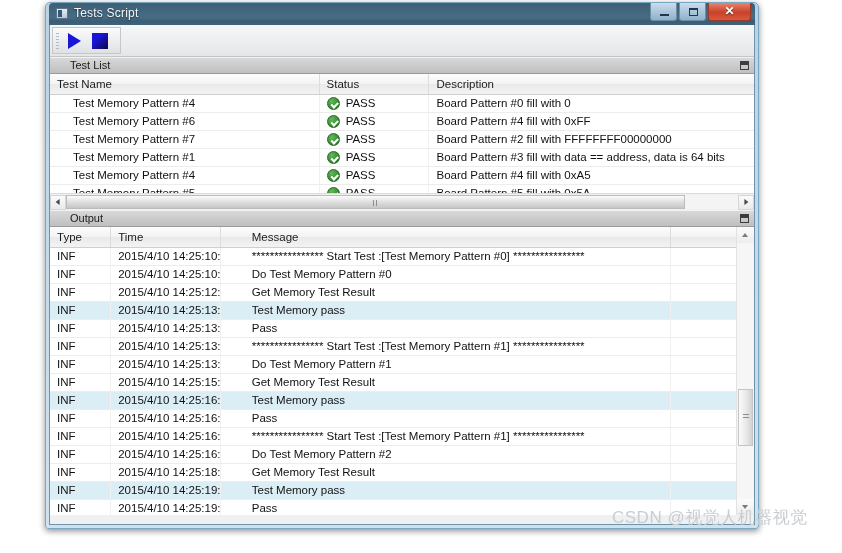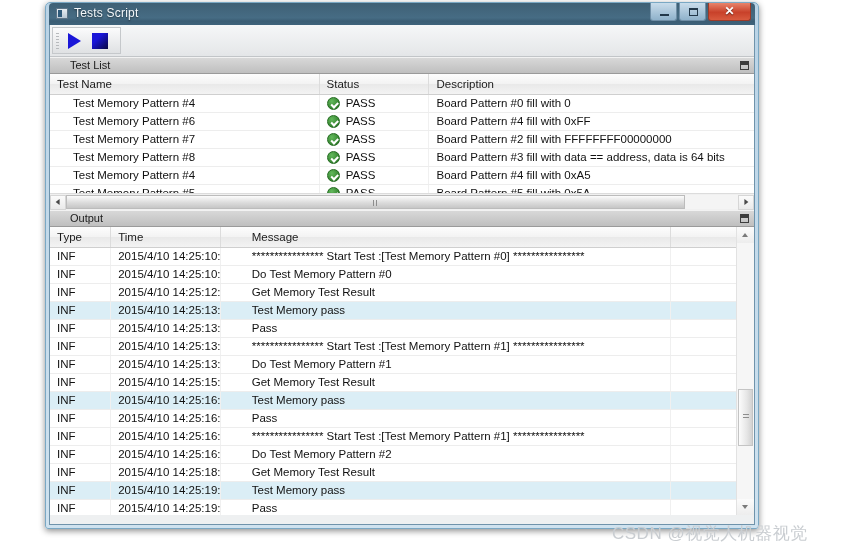--- a/index.html
+++ b/index.html
@@ -118,21 +118,21 @@
         border-left:3px solid transparent;border-right:3px solid transparent;}
   .ar-d{position:absolute;left:5px;top:6px;width:0;height:0;border-top:4px solid #7a7a7a;
         border-left:3px solid transparent;border-right:3px solid transparent;}
   #vthumb{position:absolute;left:1px;width:15px;top:162px;height:57px;
           background:linear-gradient(to right,#fcfcfc,#e6e6e6 60%,#d2d2d2);
           border:1px solid #c4c4c4;box-sizing:border-box;cursor:pointer;}
   #vthumb:after{content:"";position:absolute;left:4px;top:24px;width:6px;height:6px;
                 background:repeating-linear-gradient(to bottom,#8d8d8d 0 1px,transparent 1px 3px);}
 
   
-  #watermark{position:absolute;left:612px;top:522px;font-size:17px;color:#c9cdd1;
+  #watermark{position:absolute;left:612px;top:506px;font-size:17px;color:#c9cdd1;
              letter-spacing:.5px;white-space:nowrap;}
 </style>
 </head>
 <body>
 
 <div id="window">
 
   <div id="titlebar">
     <div id="title-icon"></div>
     <div id="title-text">Tests Script</div>
@@ -187,21 +187,21 @@
           </div>
           <div class="grow">
             <div class="gc c-name c-name-cell">Test Memory Pattern #7</div>
             <div class="gc c-stat">
               <span class="tick"></span>
               <span class="stat-txt">PASS</span>
             </div>
             <div class="gc c-desc">Board Pattern #2 fill with FFFFFFFF00000000</div>
           </div>
           <div class="grow">
-            <div class="gc c-name c-name-cell">Test Memory Pattern #8</div>
+            <div class="gc c-name c-name-cell">Test Memory Pattern #1</div>
             <div class="gc c-stat">
               <span class="tick"></span>
               <span class="stat-txt">PASS</span>
             </div>
             <div class="gc c-desc">Board Pattern #3 fill with data == address, data is 64 bits</div>
           </div>
           <div class="grow">
             <div class="gc c-name c-name-cell">Test Memory Pattern #4</div>
             <div class="gc c-stat">
               <span class="tick"></span>

